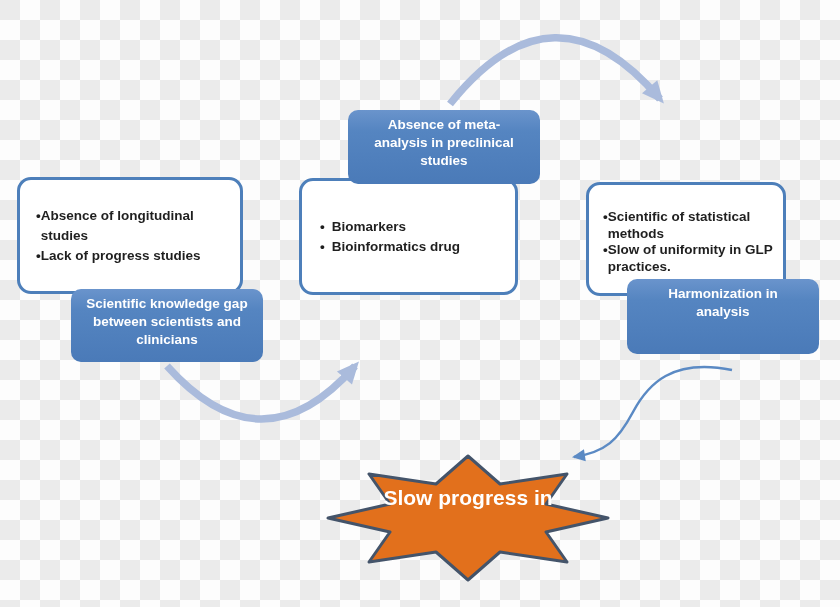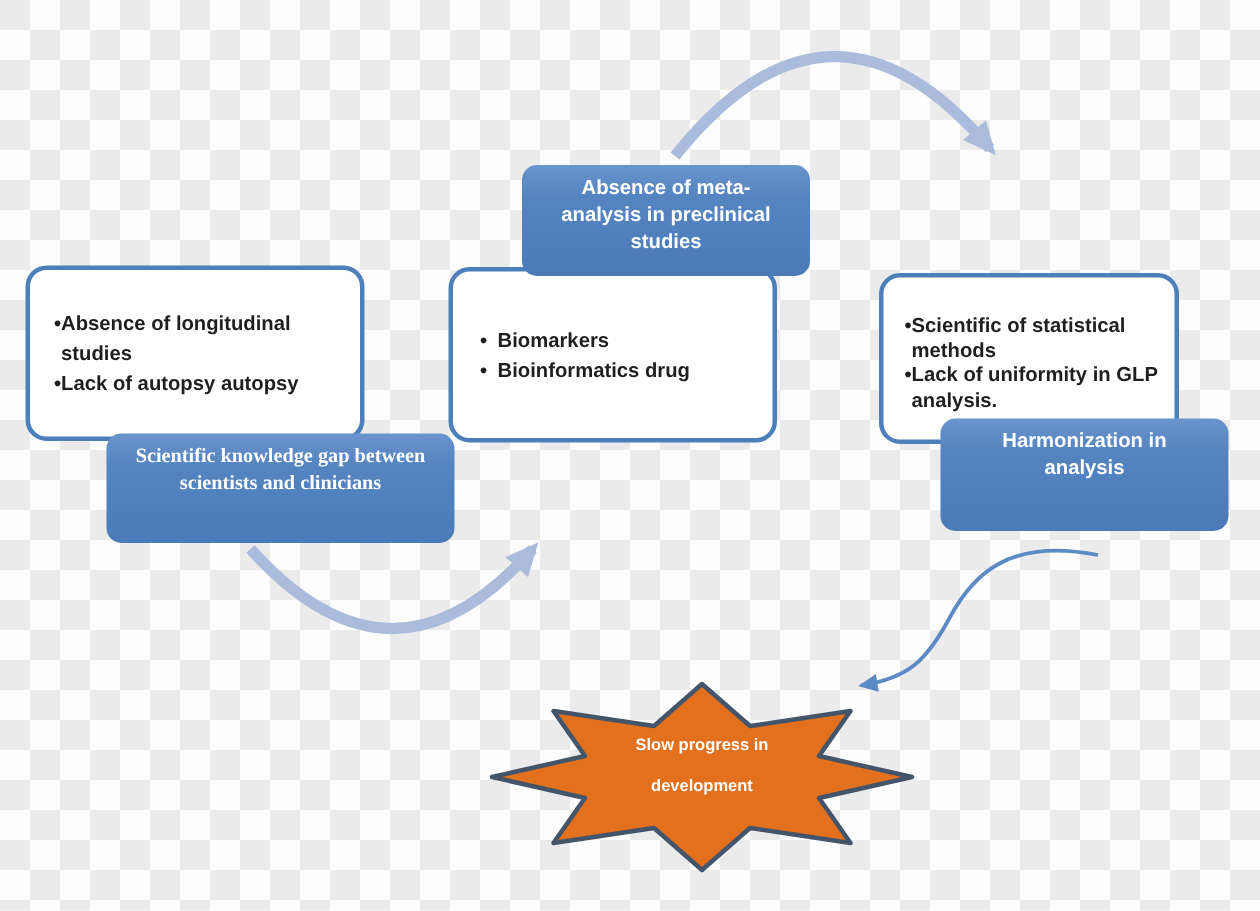--- a/index.html
+++ b/index.html
@@ -28,21 +28,21 @@
   .blue-box{
     position:absolute;
     background:linear-gradient(180deg, #6a94cc 0%, var(--box-blue) 28%, var(--box-blue-dark) 100%);
     border-radius:10px; box-sizing:border-box;
     color:var(--text-white); font-weight:700; font-size:13.5px; line-height:18px;
     display:flex; justify-content:center; text-align:center;
     padding:6px 14px;
   }
   .star-text{
     position:absolute; left:368px; top:484px; width:200px;
-    color:var(--text-white); font-weight:700; font-size:11px; line-height:27px;
+    color:var(--text-white); font-weight:700; font-size:21px; line-height:27px;
     text-align:center;
   }
   .star-text div{white-space:nowrap;}
 </style>
 </head>
 <body>
 
 <div class="canvas">
 
   <svg class="arrow-layer" viewBox="0 0 840 607">
@@ -64,21 +64,21 @@
     <polygon points="468,456 500,484 567,474 546,504 608,518 546,532 567,562 500,552 468,580 436,552 369,562 390,532 328,518 390,504 369,474 436,484" style="fill:var(--star-orange); stroke:var(--star-border)" stroke-width="3" stroke-linejoin="round"></polygon>
   </svg>
 
   <div class="white-box" style="left:17px; top:177px; width:226px; height:117px; padding:26px 10px 0 16px;">
     <div class="bullet-row">
       <span class="bullet">•</span>
       <span>Absence of longitudinal studies</span>
     </div>
     <div class="bullet-row">
       <span class="bullet">•</span>
-      <span>Lack of autopsy autopsy</span>
+      <span>Lack of progress studies</span>
     </div>
   </div>
 
   <div class="white-box" style="left:299px; top:178px; width:219px; height:117px; padding:36px 10px 0 18px;">
     <div class="bullet-row">
       <span class="bullet" style="margin-right:7px">•</span>
       <span>Biomarkers</span>
     </div>
     <div class="bullet-row">
       <span class="bullet" style="margin-right:7px">•</span>
@@ -86,34 +86,33 @@
     </div>
   </div>
 
   <div class="white-box" style="left:586px; top:182px; width:200px; height:114px; padding:24px 8px 0 14px; line-height:16.5px;">
     <div class="bullet-row">
       <span class="bullet">•</span>
       <span>Scientific of statistical methods</span>
     </div>
     <div class="bullet-row">
       <span class="bullet">•</span>
-      <span>Lack of uniformity in GLP analysis.</span>
+      <span>Slow of uniformity in GLP practices.</span>
     </div>
   </div>
 
   <div class="blue-box" style="left:348px; top:110px; width:192px; height:74px;">
     <span>Absence of meta-analysis in preclinical studies</span>
   </div>
 
-  <div class="blue-box" style="left:71px; top:289px; width:232px; height:73px;font-family:Liberation Serif, serif;">
+  <div class="blue-box" style="left:71px; top:289px; width:192px; height:73px;">
     <span>Scientific knowledge gap between scientists and clinicians</span>
   </div>
 
   <div class="blue-box" style="left:627px; top:279px; width:192px; height:75px;">
     <span>Harmonization in analysis</span>
   </div>
 
   <div class="star-text">
     <div>Slow progress in</div>
-    <div>development</div>
   </div>
 
 </div>
 
 </body></html>

